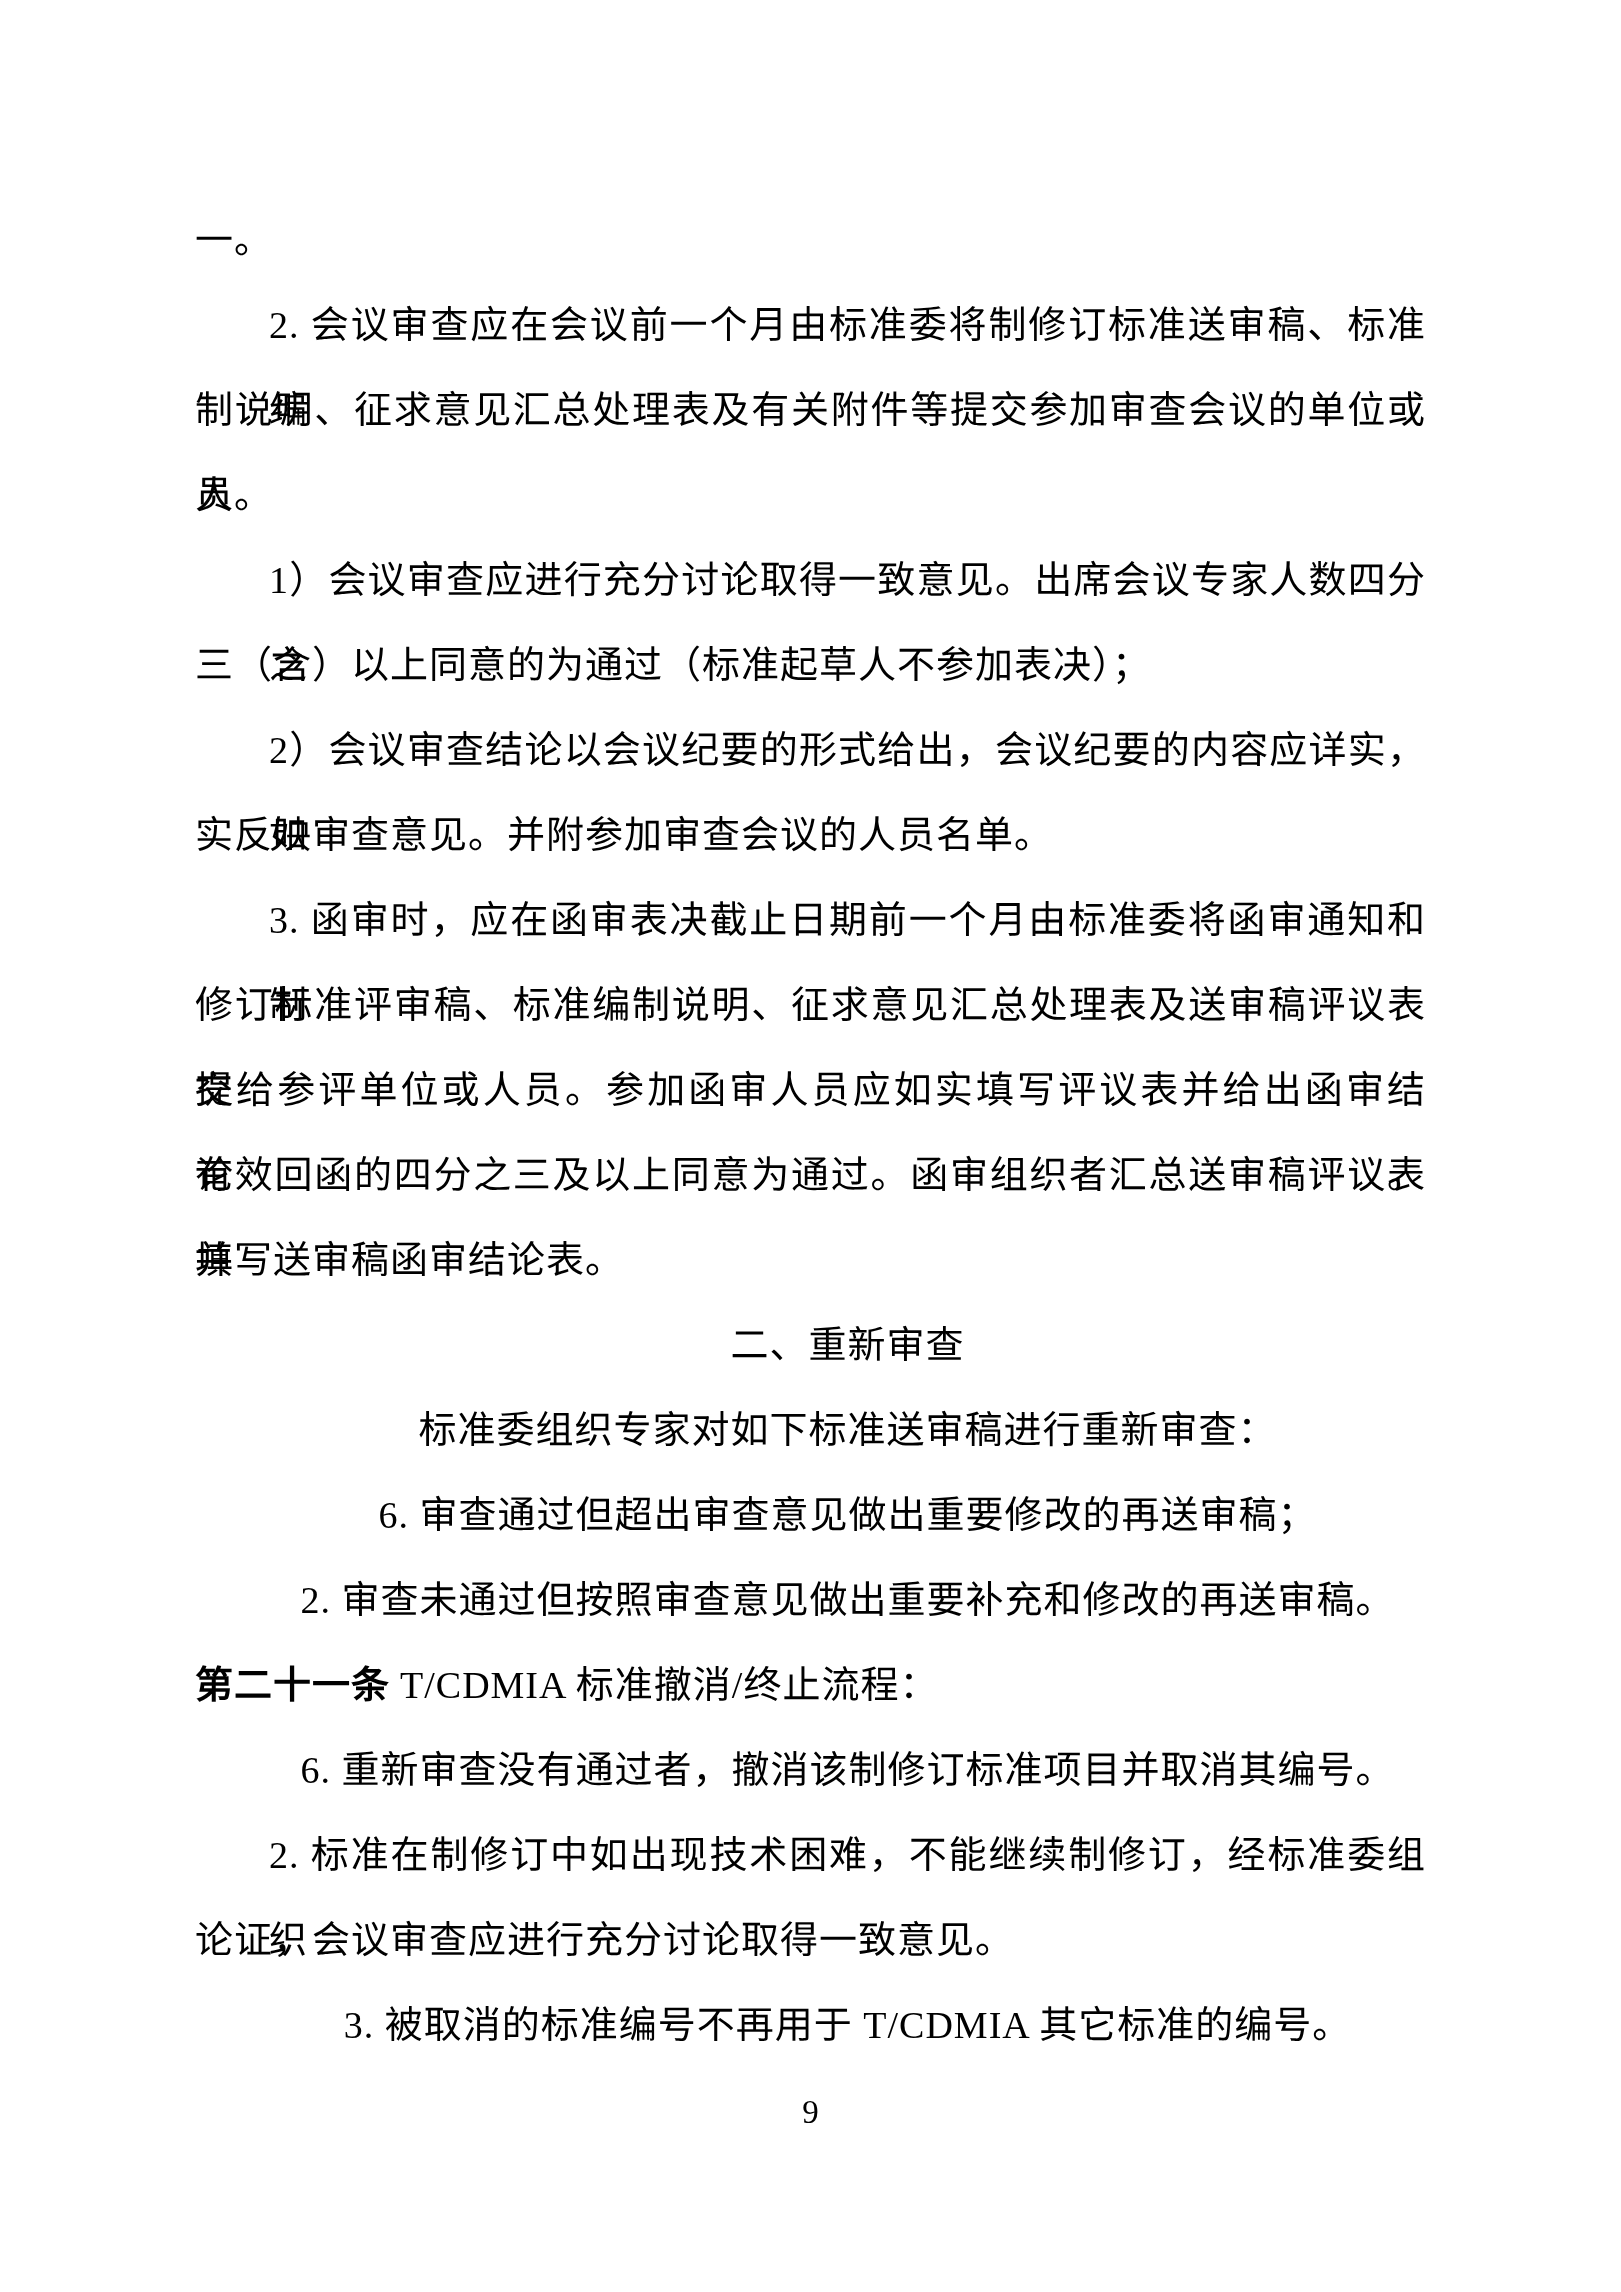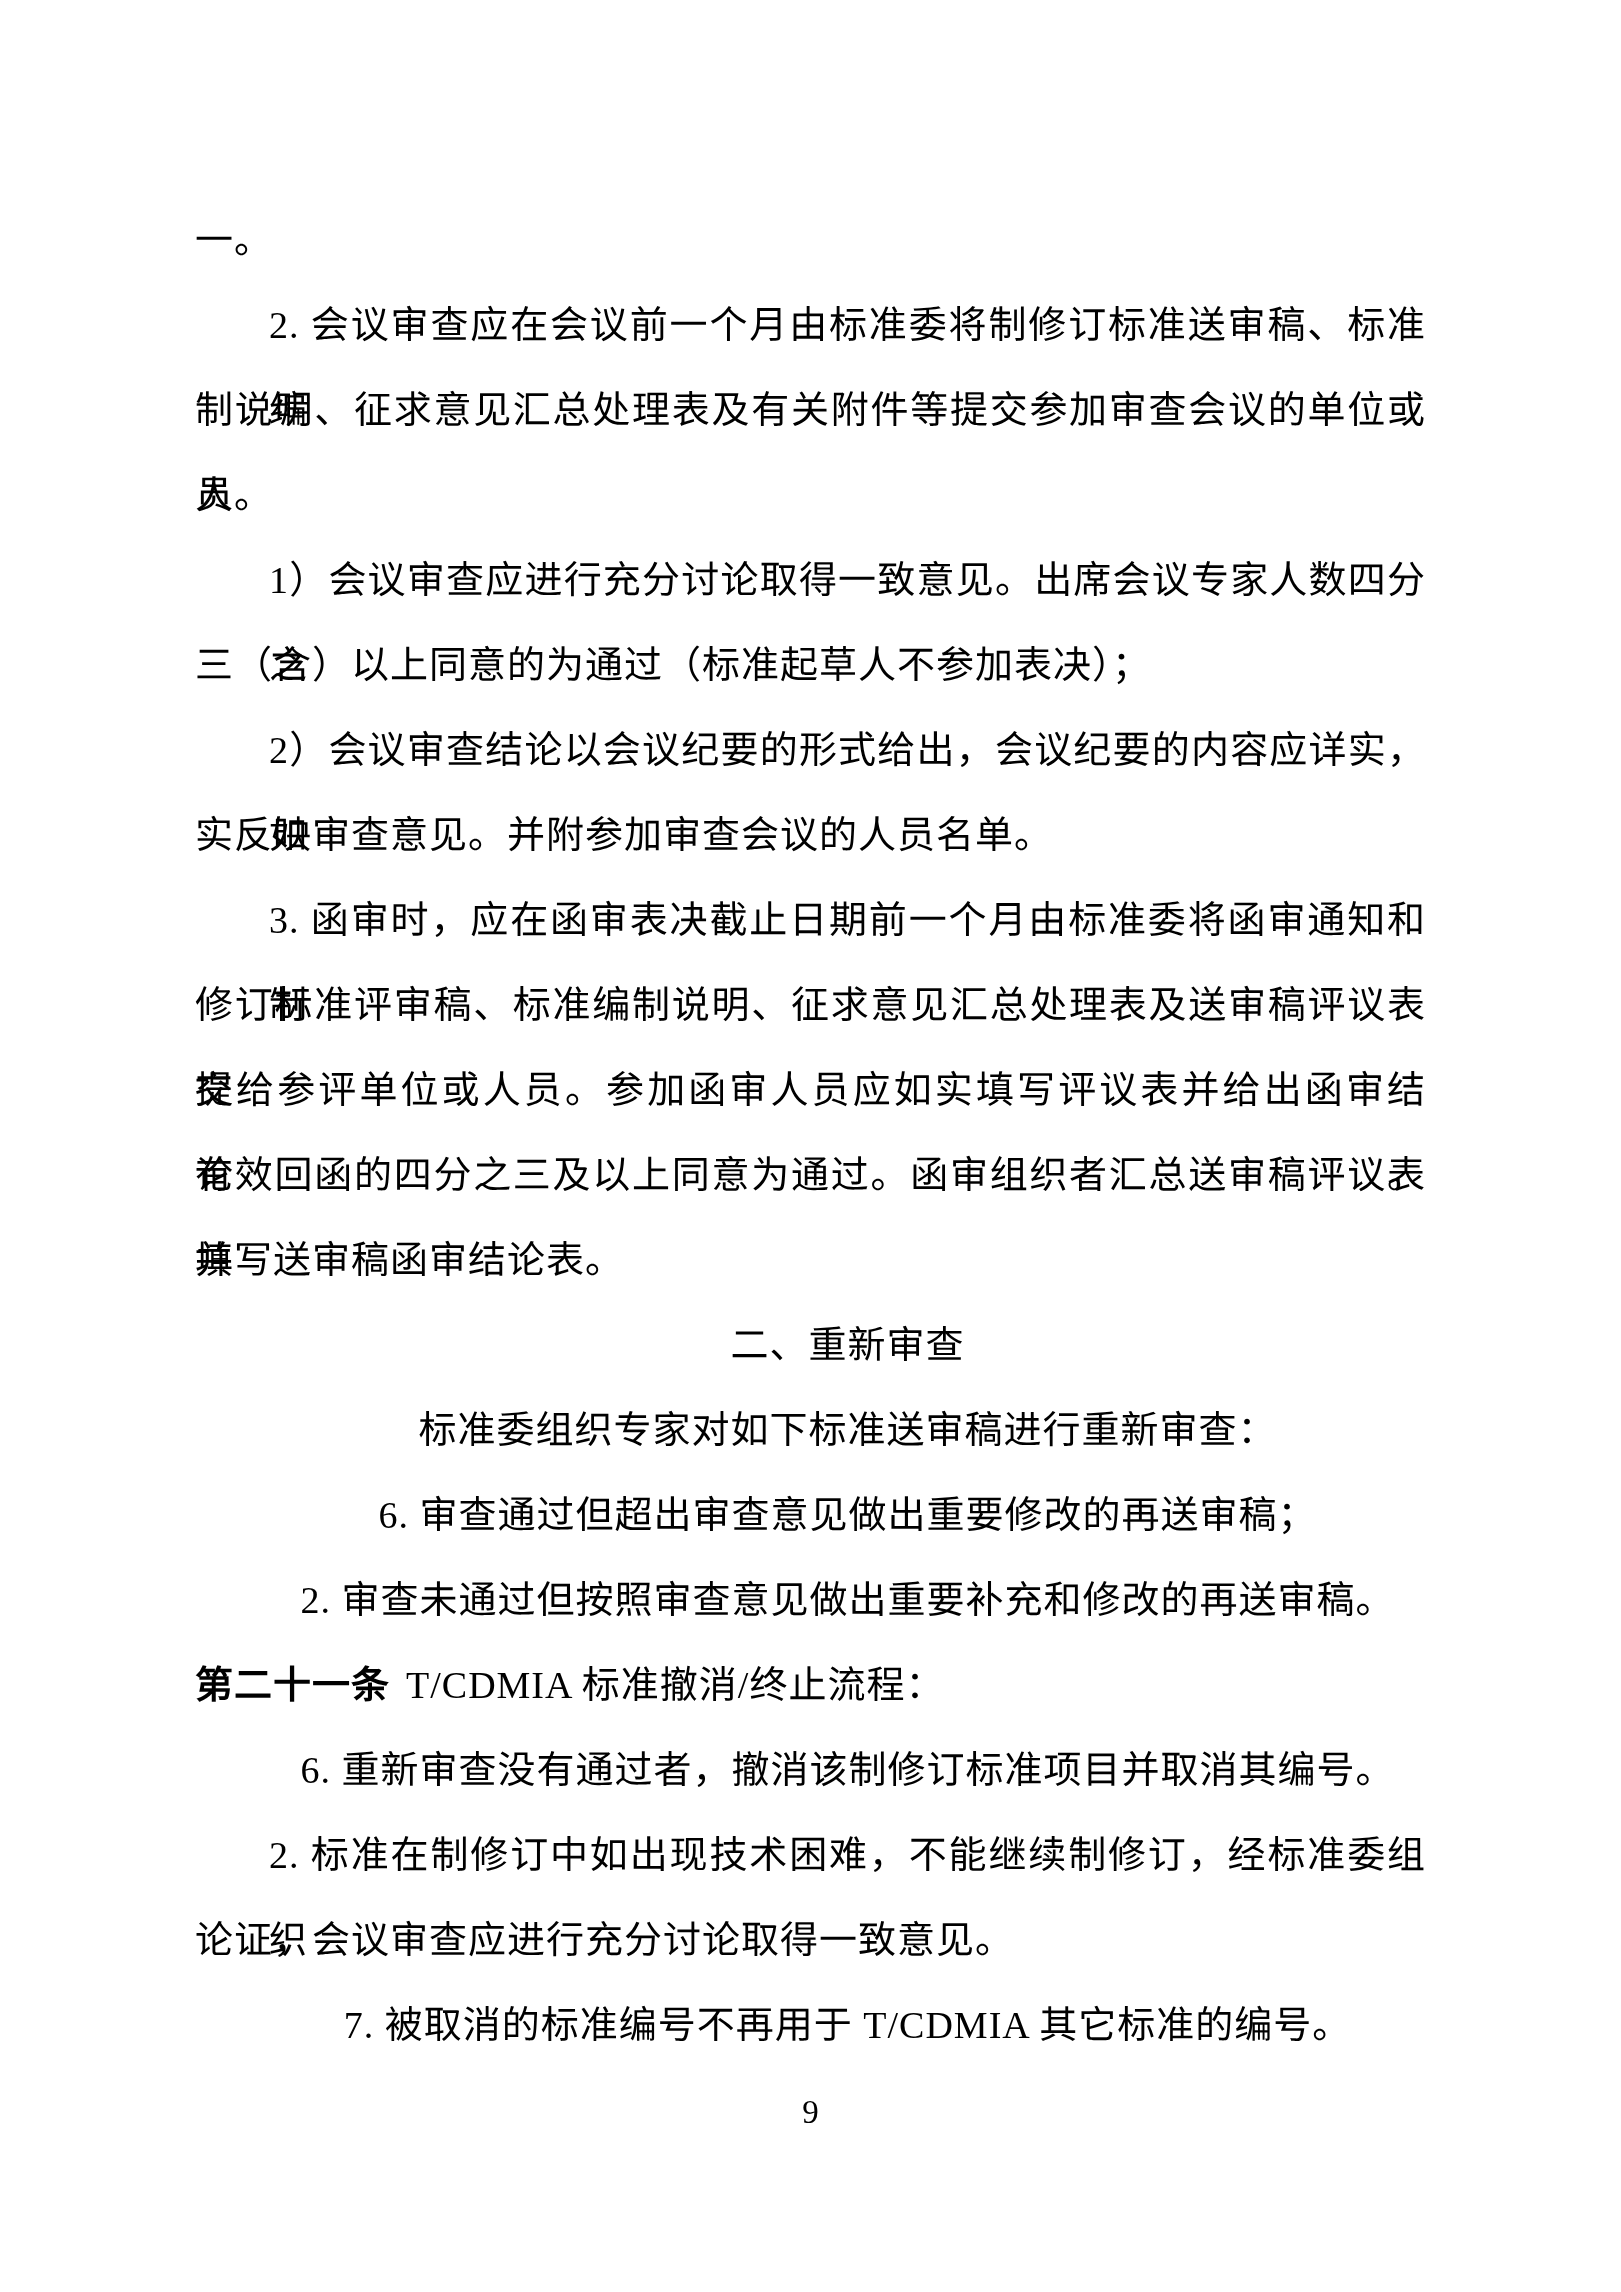--- a/index.html
+++ b/index.html
@@ -35,21 +35,21 @@
     text-align: center;
   }
   .line.justify {
     white-space: normal;
     text-align: justify;
     text-align-last: justify;
     text-justify: inter-character;
   }
   .line .bold {
     font-weight: bold;
-    margin-right: 16px;
+    margin-right: 10px;
   }
   .page-number {
     position: absolute;
     top: 2088px;
     left: 0;
     width: 100%;
     height: 49px;
     line-height: 49px;
     text-align: center;
     font-size: 33px;
@@ -75,17 +75,17 @@
     <div class="line justify"><span>有效回函的四分之三及以上同意为通过。函审组织者汇总送审稿评议表并</span></div>
     <div class="line"><span>填写送审稿函审结论表。</span></div>
     <div class="line indent"><span>二、重新审查</span></div>
     <div class="line indent"><span>标准委组织专家对如下标准送审稿进行重新审查：</span></div>
     <div class="line indent"><span>6. 审查通过但超出审查意见做出重要修改的再送审稿；</span></div>
     <div class="line indent"><span>2. 审查未通过但按照审查意见做出重要补充和修改的再送审稿。</span></div>
     <div class="line"><span class="bold">第二十一条</span><span>T/CDMIA 标准撤消/终止流程：</span></div>
     <div class="line indent"><span>6. 重新审查没有通过者，撤消该制修订标准项目并取消其编号。</span></div>
     <div class="line indent justify"><span>2. 标准在制修订中如出现技术困难，不能继续制修订，经标准委组织</span></div>
     <div class="line"><span>论证，会议审查应进行充分讨论取得一致意见。</span></div>
-    <div class="line indent"><span>7. 被取消的标准编号不再用于 T/CDMIA 其它标准的编号。</span></div>
+    <div class="line indent"><span>3. 被取消的标准编号不再用于 T/CDMIA 其它标准的编号。</span></div>
   </div>
   <div class="page-number">9</div>
 </div>
 
 
 </body></html>

